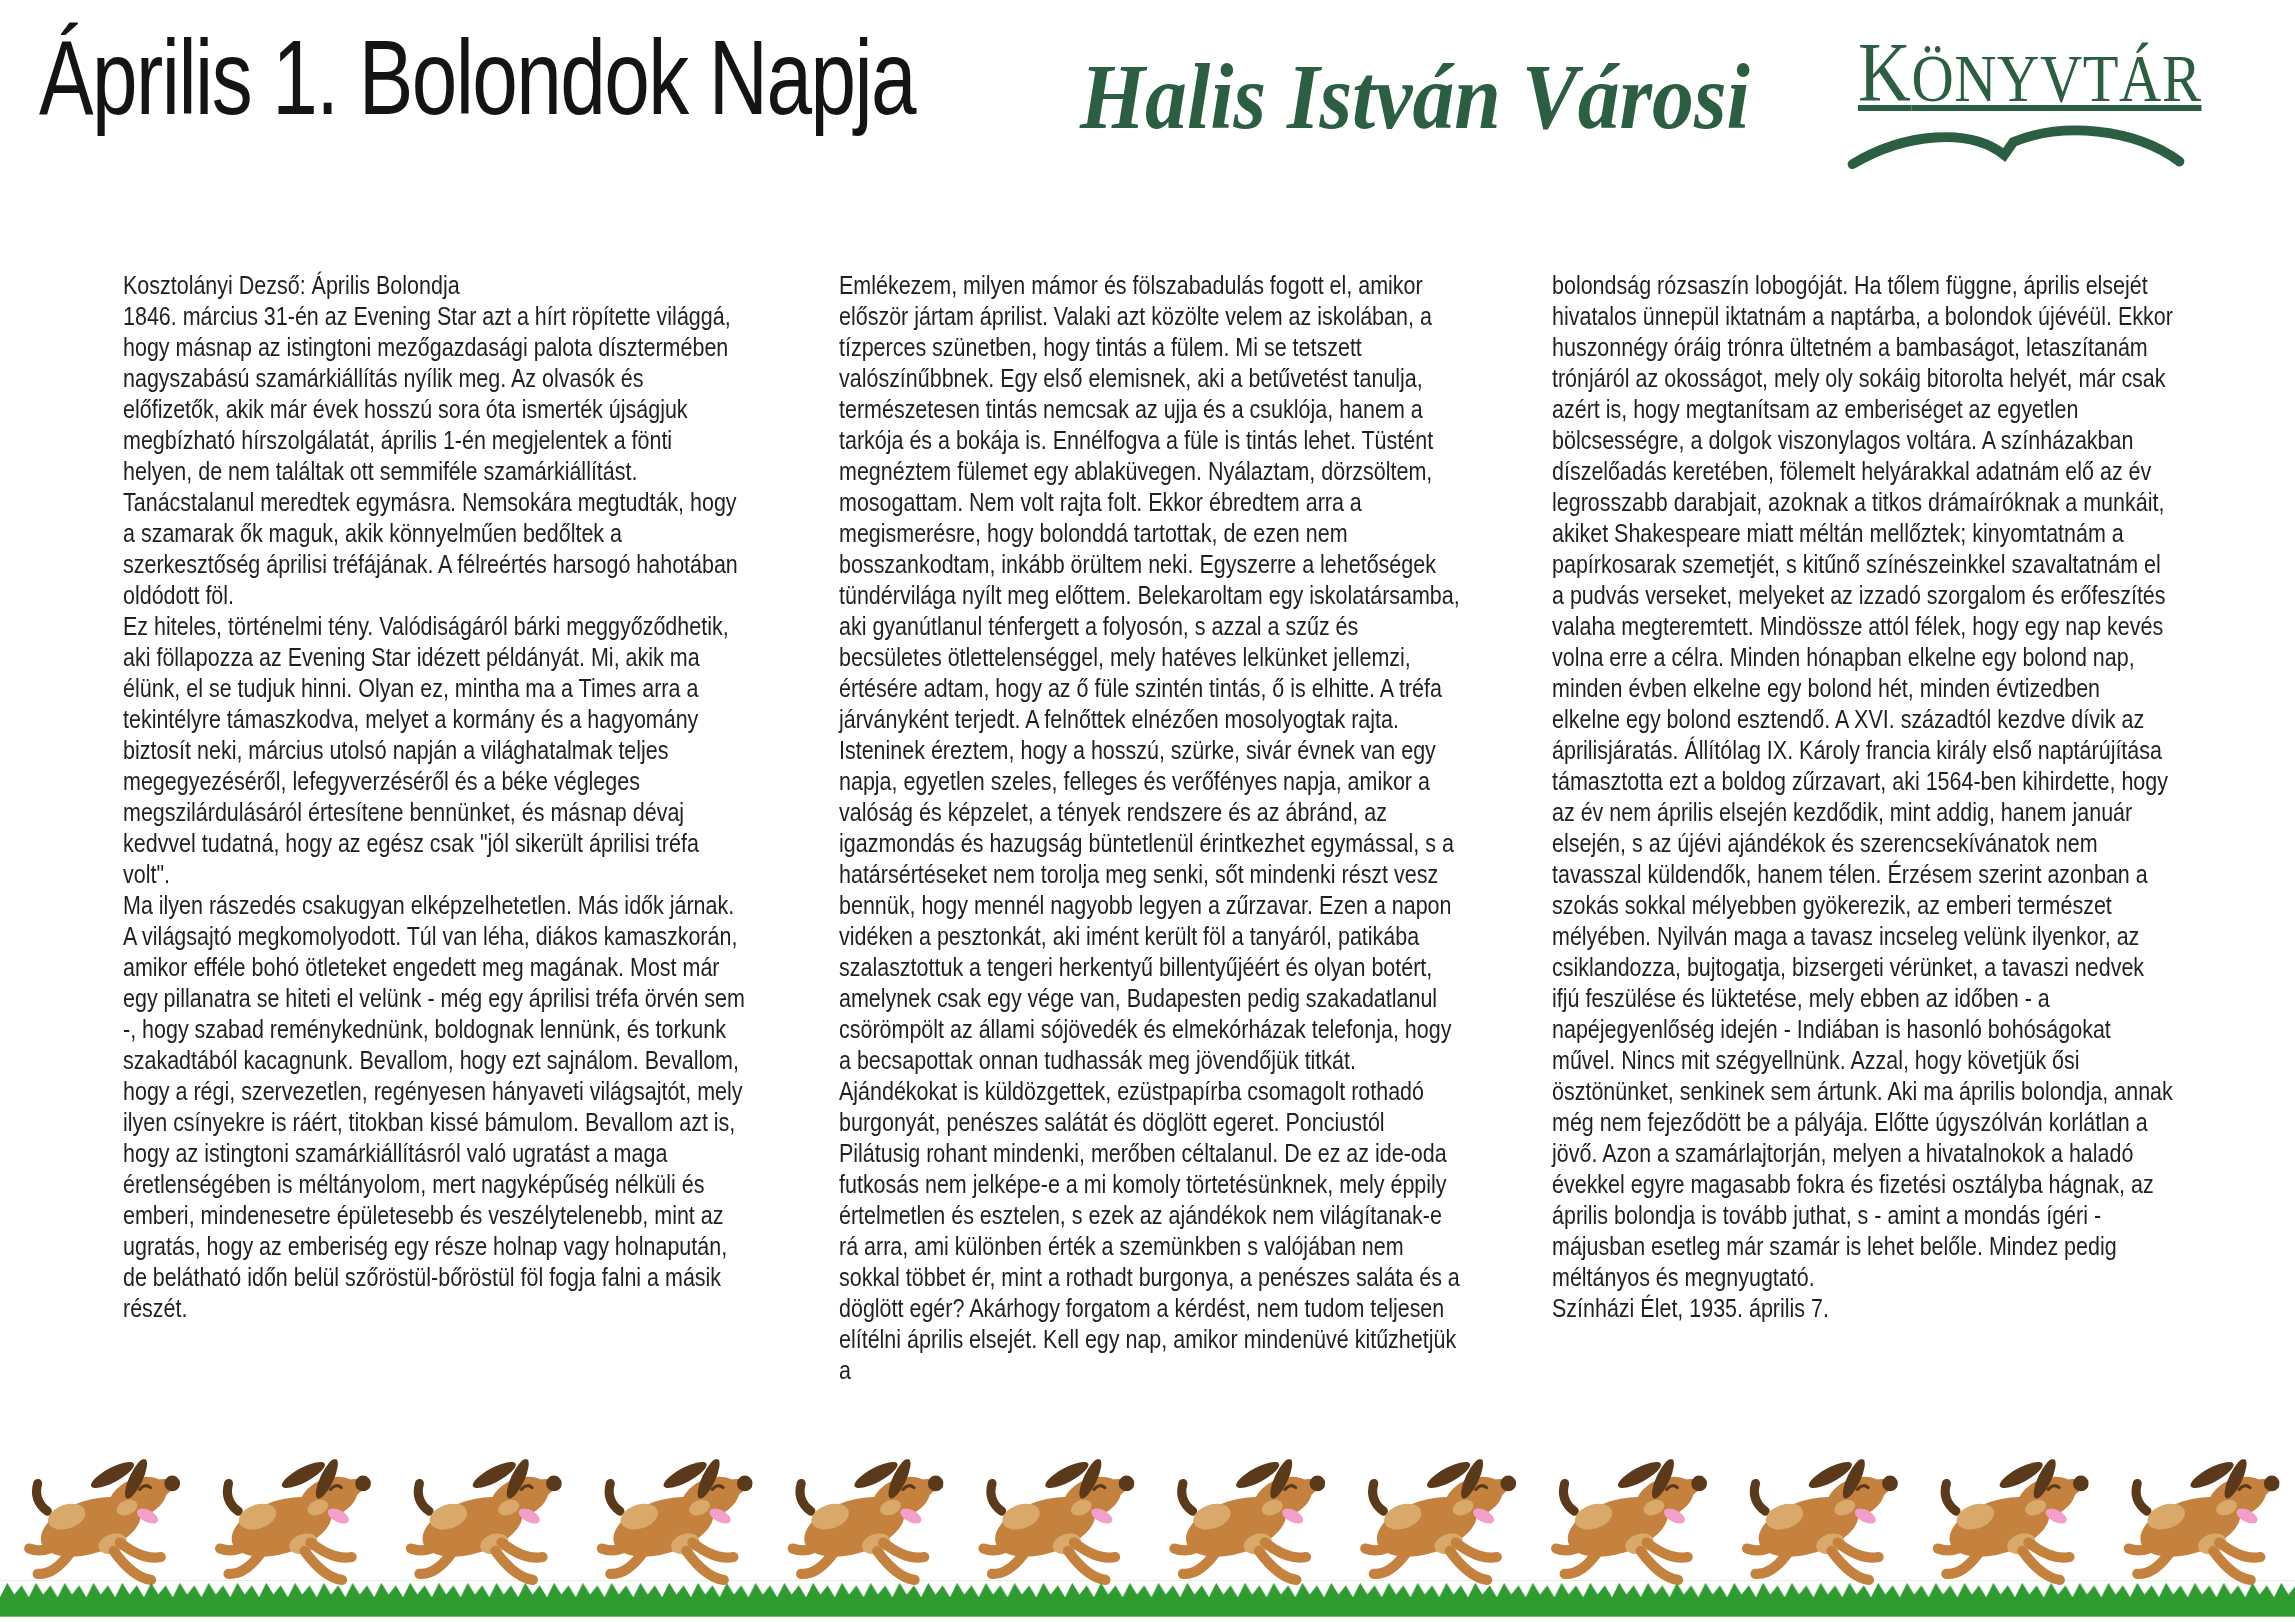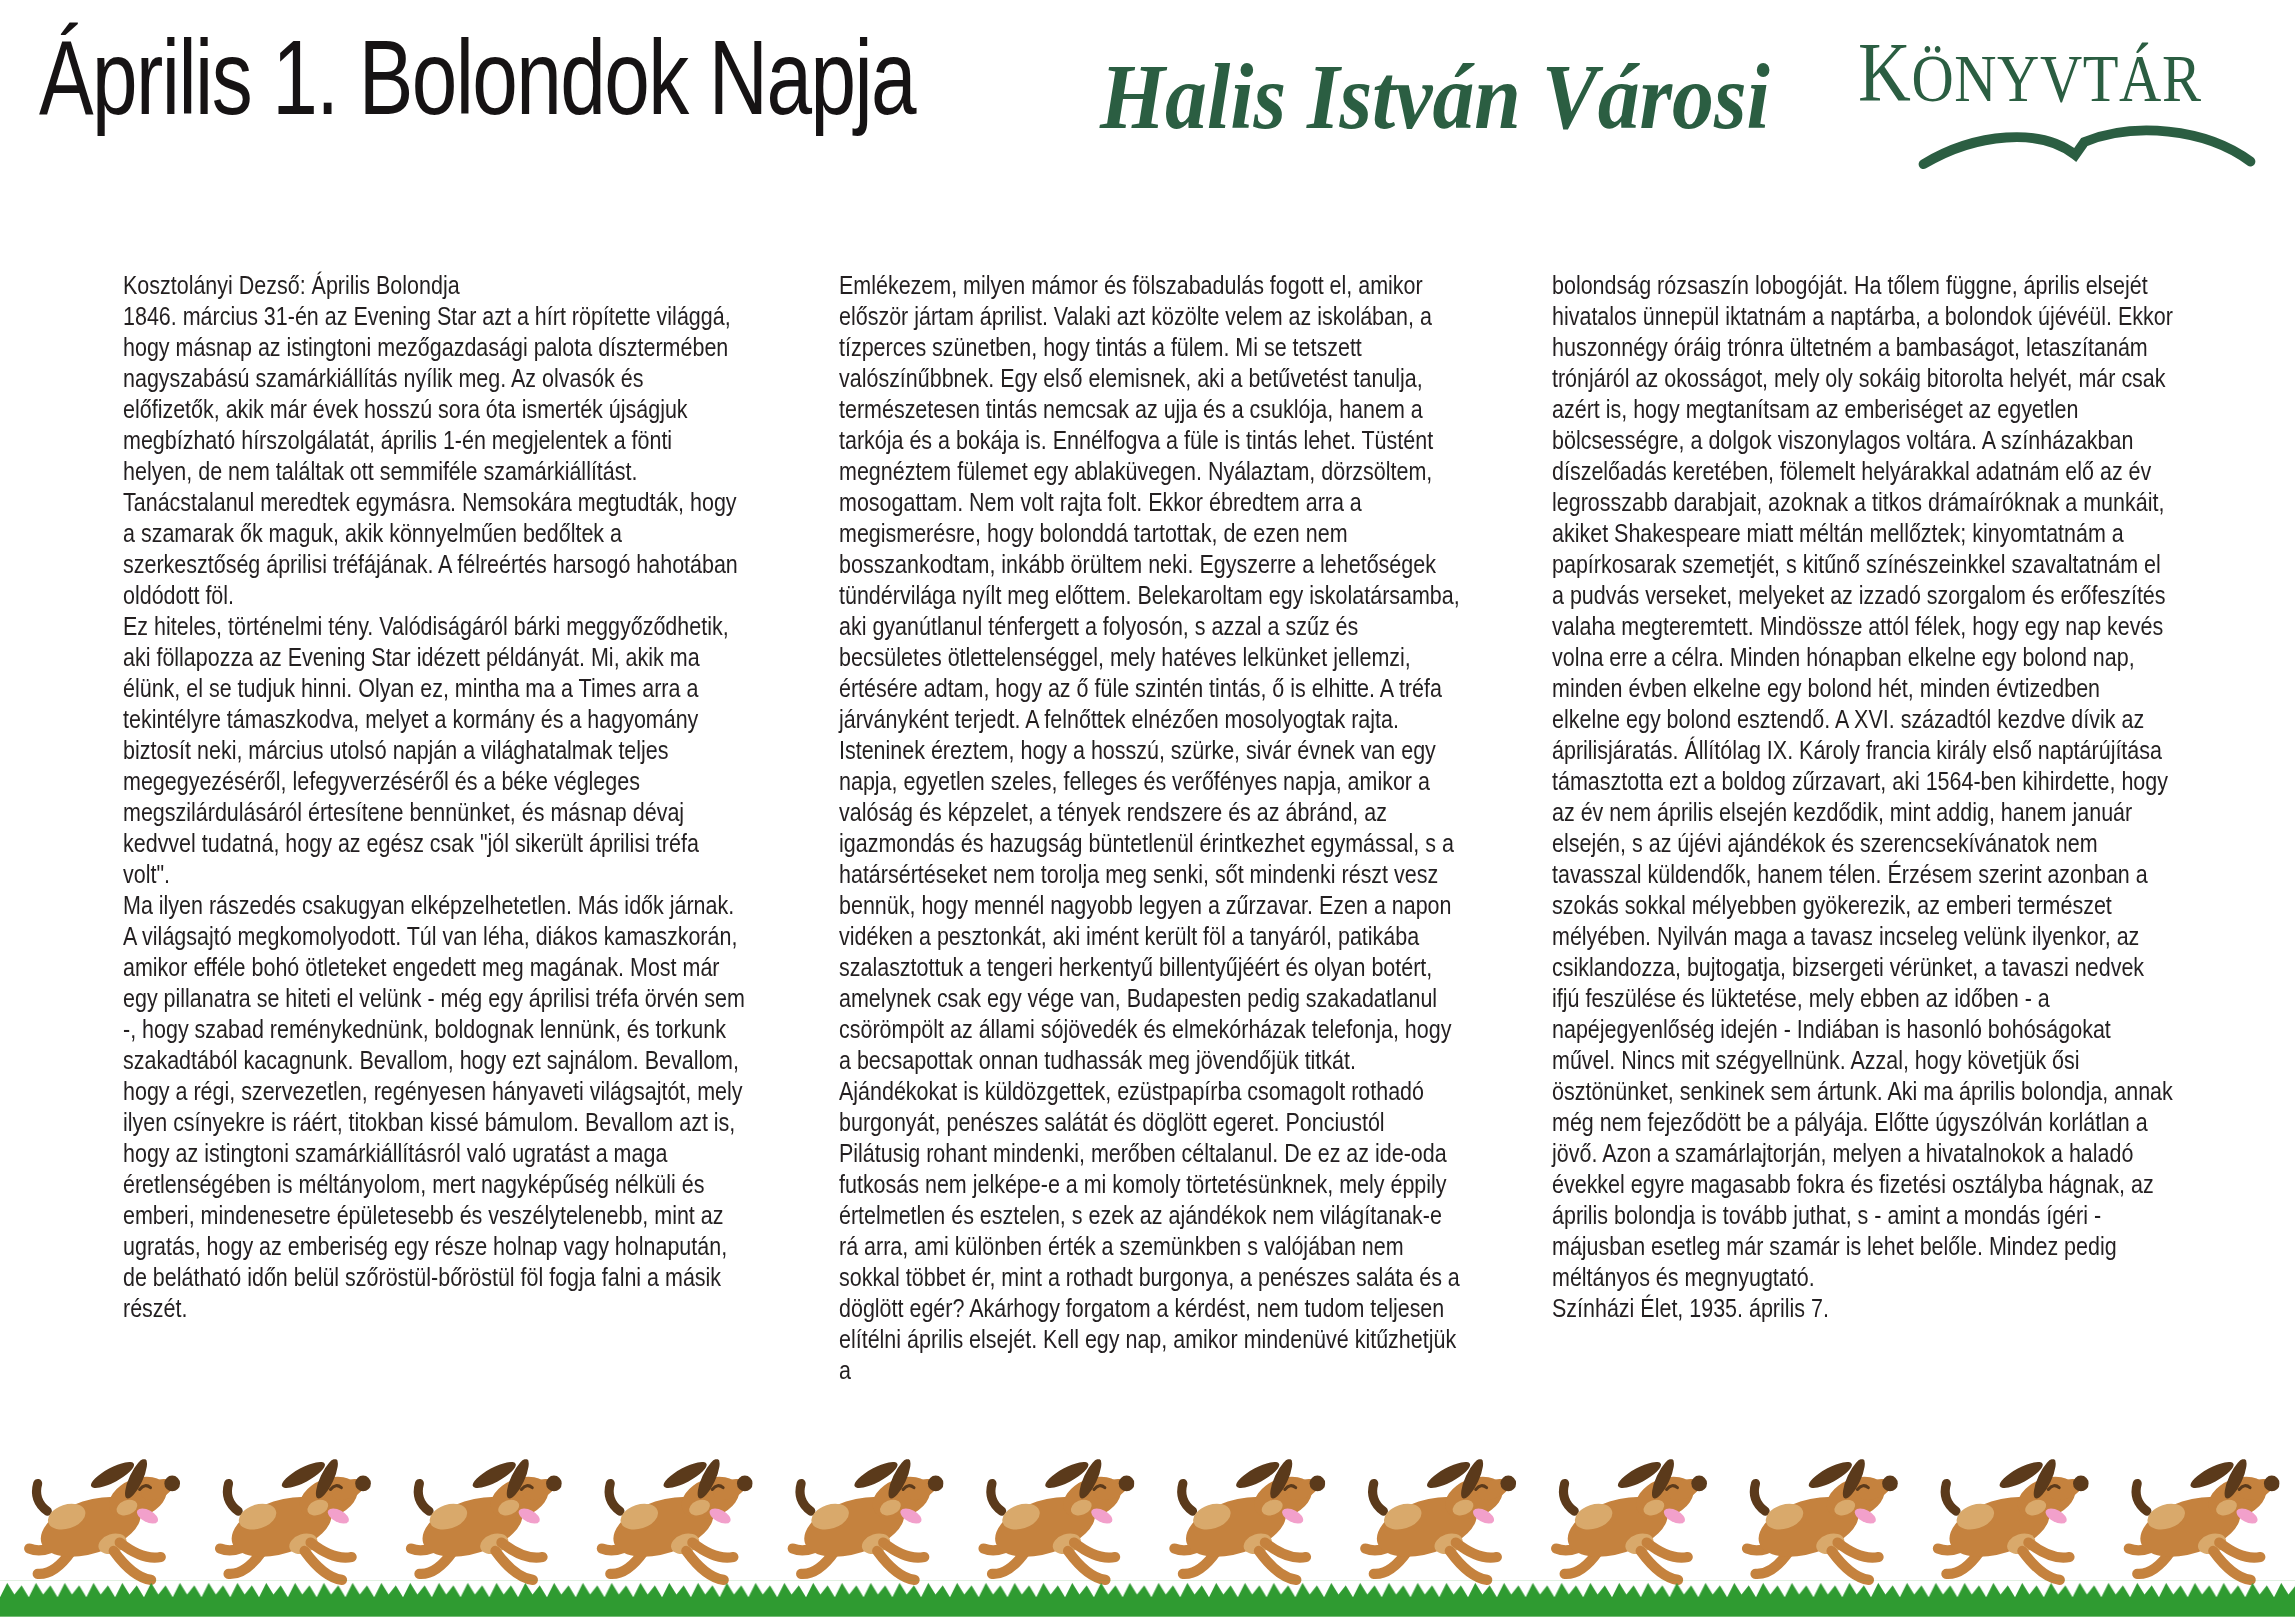--- a/index.html
+++ b/index.html
@@ -5,27 +5,27 @@
   html,body{margin:0;padding:0;}
   body{
     width:2295px;height:1623px;background:#ffffff;overflow:hidden;position:relative;
     font-family:"Liberation Sans",sans-serif;color:#231f20;
   }
   .page-title{
     position:absolute;left:39px;top:18.3px;
     font-size:105px;font-weight:500;letter-spacing:-2px;white-space:nowrap;
     transform:scaleX(0.78);transform-origin:left top;color:#161314;
   }
-  .logo{position:absolute;top:27.5px;right:38px;display:flex;align-items:flex-start;color:var(--logo-green);}
+  .logo{position:absolute;top:27.5px;right:38px;display:flex;align-items:flex-start;color:var(--logo-green);gap:32px;}
   .logo-script{
     font-family:"Liberation Serif",serif;font-style:italic;font-weight:700;
     font-size:93px;line-height:1;white-space:nowrap;margin-top:22px;
     transform:scaleX(0.9);transform-origin:left top;
   }
-  .logo-caps-block{display:flex;flex-direction:column;align-items:flex-end;margin-left:13px;}
+  .logo-caps-block{display:flex;flex-direction:column;align-items:flex-start;margin-left:1px;text-decoration:underline;}
   .logo-caps{
     font-family:"Liberation Serif",serif;font-weight:400;
     font-size:68px;line-height:1.05;letter-spacing:0.7px;white-space:nowrap;
     transform:scaleX(0.86);transform-origin:left top;
   }
   .logo-caps::first-letter{font-size:1.25em;}
   .book-icon{margin-top:3.9px;margin-left:-11.8px;}
   .col{
     position:absolute;top:270px;width:753px;
     transform:scaleX(0.826);transform-origin:left top;

